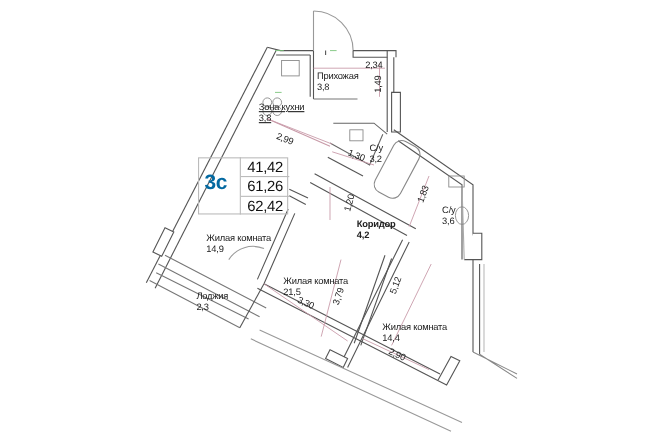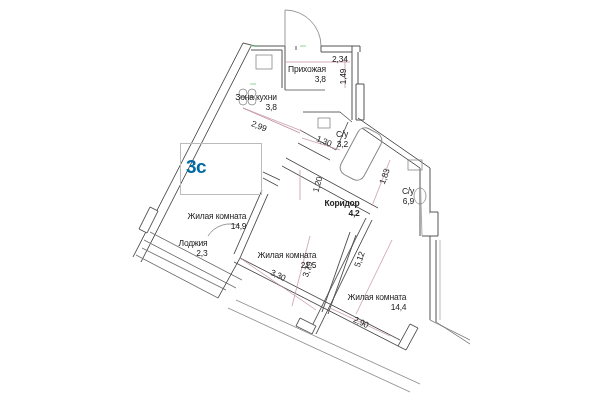--- a/index.html
+++ b/index.html
@@ -1,19 +1,19 @@
 <!DOCTYPE html>
 <html><head>
 <meta charset="utf-8">
 <style>
   html, body { margin: 0; padding: 0; background: #ffffff; }
   body { width: 600px; height: 400px; position: relative; overflow: hidden;
          font-family: "Liberation Sans", sans-serif; }
   #plan { position: absolute; left: 0; top: 0; width: 600px; height: 400px; }
-  .lbl { position: absolute; font-size: 8.5px; color: #222; text-align: right;
+  .lbl { position: absolute; font-size: 8.5px; color: #222; text-align: left;
          line-height: 10px; white-space: nowrap; transform: translate(-50%, 0); letter-spacing: -0.2px; }
   .dim { position: absolute; font-size: 8.5px; color: #222; white-space: nowrap; line-height: 9px; letter-spacing: -0.2px; }
   .info { position: absolute; left: 180px; top: 143px; width: 82px; height: 52px; }
   .info .type { position: absolute; left: 6px; top: 13px; font-size: 19px; font-weight: bold; color: #0369a1; letter-spacing: -0.5px; }
   .info .box { position: absolute; left: 38px; top: 0; width: 44px; height: 52px; border-left: 1px solid #bbb; }
   .info .cell { height: 17px; border-bottom: 1px solid #bbb; font-size: 13.5px; color: #111; text-align: center; line-height: 17px; letter-spacing: -0.3px; }
   .info .cell:last-child { border-bottom: none; }
   .info .frame { position: absolute; left: 0; top: 0; width: 82px; height: 52px; border: 1px solid #bbb; box-sizing: border-box; }
 </style>
 </head>
@@ -100,47 +100,52 @@
     <rect x="408" y="160" width="14" height="10"></rect>
   </g>
   <g stroke="#7ac47a" stroke-width="0.8" fill="none">
     <path d="M250 46 L258 46 M300 46 L306 46 M250 84 L256 84"></path>
   </g>
 </svg>
 
 <div class="info">
   <div class="frame"></div>
   <div class="type">3с</div>
+  <div class="box">
+    <div class="cell">41,42</div>
+    <div class="cell">61,26</div>
+    <div class="cell">62,42</div>
+  </div>
 </div>
 
 <div class="lbl" style="left:307px; top:64px;">
   <div>Прихожая</div>
   <div>3,8</div>
 </div>
-<div class="lbl" style="left:256px; top:92px;">
+<div class="lbl" style="left:256px; top:92px;text-decoration:underline;">
   <div>Зона кухни</div>
   <div>3,8</div>
 </div>
 <div class="lbl" style="left:342px; top:129px;">
   <div>С/у</div>
   <div>3,2</div>
 </div>
 <div class="lbl" style="left:342px; top:198px;font-weight:bold;">
   <div>Коридор</div>
   <div>4,2</div>
 </div>
 <div class="lbl" style="left:408px; top:186px;">
   <div>С/у</div>
-  <div>6,9</div>
+  <div>3,6</div>
 </div>
 <div class="lbl" style="left:217px; top:211px;">
   <div>Жилая комната</div>
   <div>14,9</div>
 </div>
-<div class="lbl" style="left:193px; top:238px;">
+<div class="lbl" style="left:193px; top:264px;">
   <div>Лоджия</div>
   <div>2,3</div>
 </div>
 <div class="lbl" style="left:287px; top:250px;">
   <div>Жилая комната</div>
   <div>21,5</div>
 </div>
 <div class="lbl" style="left:377px; top:292px;">
   <div>Жилая комната</div>
   <div>14,4</div>

